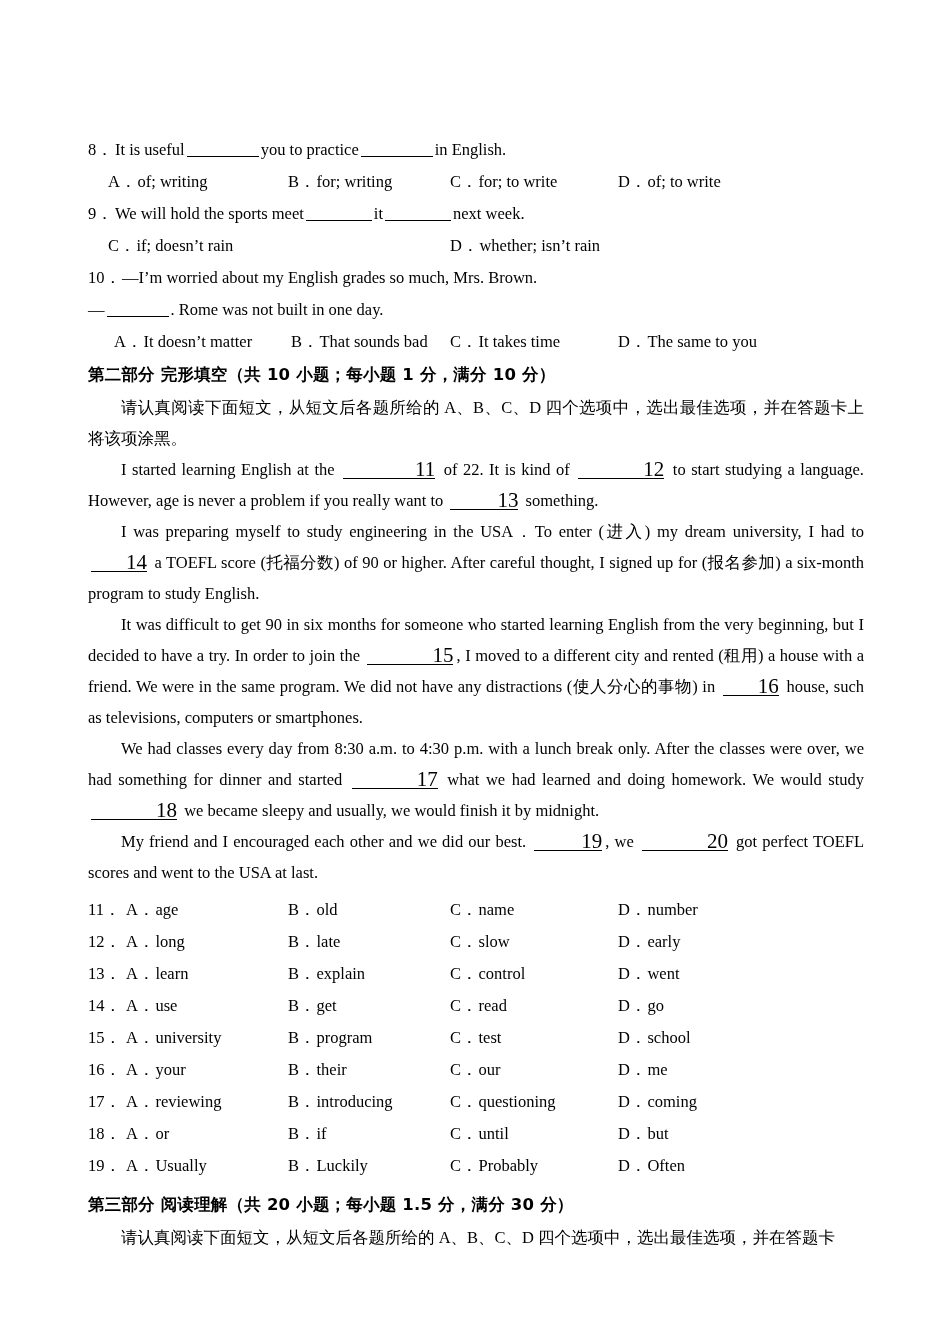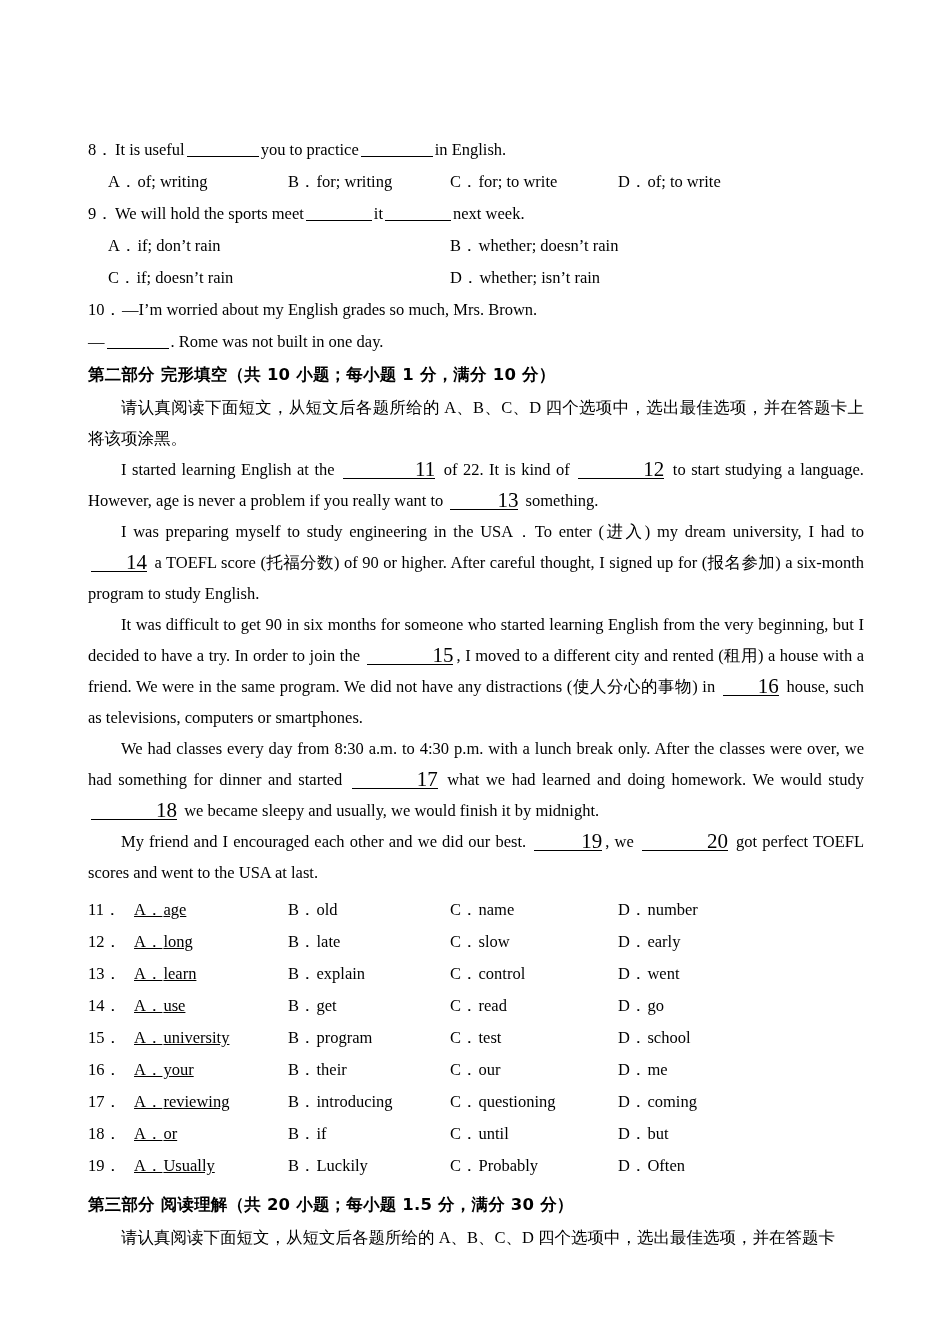--- a/index.html
+++ b/index.html
@@ -124,21 +124,21 @@
   }
   .cgnum {
     position: absolute;
     left: 0;
     top: 0;
   }
   .cgopt {
     position: absolute;
     top: 0;
   }
-  .cg-a { left: 46px; text-decoration: underline; }
+  .cg-a { left: 38px; }
   .cg-b { left: 200px; }
   .cg-c { left: 362px; }
   .cg-d { left: 530px; }
 
   .spacer-6 { height: 6px; }
   .spacer-4 { height: 4px; }
 </style>
 </head>
 <body>
 
@@ -153,38 +153,40 @@
       <span class="opt" style="left:20px"><span class="opt-label">A．</span><span>of; writing</span></span>
       <span class="opt" style="left:200px"><span class="opt-label">B．</span><span>for; writing</span></span>
       <span class="opt" style="left:362px"><span class="opt-label">C．</span><span>for; to write</span></span>
       <span class="opt" style="left:530px"><span class="opt-label">D．</span><span>of; to write</span></span>
     </div>
 
     <div class="qline">
       <span class="qnum">9．</span><span>We will hold the sports meet</span><span class="blank w2"></span><span>it</span><span class="blank w2"></span><span>next week.</span>
     </div>
 
-    <div class="optrow">
-      <span class="opt" style="left:20px"><span class="opt-label">A．</span><span>if; don’t rain</span></span>
-      <span class="opt" style="left:362px"><span class="opt-label">B．</span><span>whether; doesn’t rain</span></span>
-    </div>
 
     <div class="optrow">
       <span class="opt" style="left:20px"><span class="opt-label">C．</span><span>if; doesn’t rain</span></span>
       <span class="opt" style="left:362px"><span class="opt-label">D．</span><span>whether; isn’t rain</span></span>
     </div>
 
     <div class="qline">
       <span class="qnum wide">10．</span><span>—I’m worried about my English grades so much, Mrs. Brown.</span>
     </div>
 
     <div class="qline">
       <span>—</span><span class="blank w3"></span><span>. Rome was not built in one day.</span>
     </div>
 
+    <div class="optrow">
+      <span class="opt" style="left:26px"><span class="opt-label">A．</span><span>It doesn’t matter</span></span>
+      <span class="opt" style="left:203px"><span class="opt-label">B．</span><span>That sounds bad</span></span>
+      <span class="opt" style="left:362px"><span class="opt-label">C．</span><span>It takes time</span></span>
+      <span class="opt" style="left:530px"><span class="opt-label">D．</span><span>The same to you</span></span>
+    </div>
 
     <div class="section-head">第二部分 完形填空（共 10 小题；每小题 1 分，满分 10 分）</div>
 
     <p class="instruction">请认真阅读下面短文，从短文后各题所给的 A、B、C、D 四个选项中，选出最佳选项，并在答题卡上将该项涂黑。</p>
 
     <div id="cloze-passage">
         <p class="para"><span>I started learning English at the </span><span class="nblank n-wide">11</span><span> of 22. It is kind of </span><span class="nblank n-mid">12</span><span> to start studying a language. However, age is never a problem if you really want to </span><span class="nblank n-small">13</span><span> something.</span></p>
         <p class="para"><span>I was preparing myself to study engineering in the USA．To enter (进入) my dream university, I had to </span><span class="nblank n-tiny">14</span><span> a TOEFL score (托福分数) of 90 or higher. After careful thought, I signed up for (报名参加) a six-month program to study English.</span></p>
         <p class="para"><span>It was difficult to get 90 in six months for someone who started learning English from the very beginning, but I decided to have a try. In order to join the </span><span class="nblank n-mid">15</span><span>, I moved to a different city and rented (租用) a house with a friend. We were in the same program. We did not have any distractions (使人分心的事物) in </span><span class="nblank n-tiny">16</span><span> house, such as televisions, computers or smartphones.</span></p>
         <p class="para"><span>We had classes every day from 8:30 a.m. to 4:30 p.m. with a lunch break only. After the classes were over, we had something for dinner and started </span><span class="nblank n-mid">17</span><span> what we had learned and doing homework. We would study </span><span class="nblank n-mid">18</span><span> we became sleepy and usually, we would finish it by midnight.</span></p>

